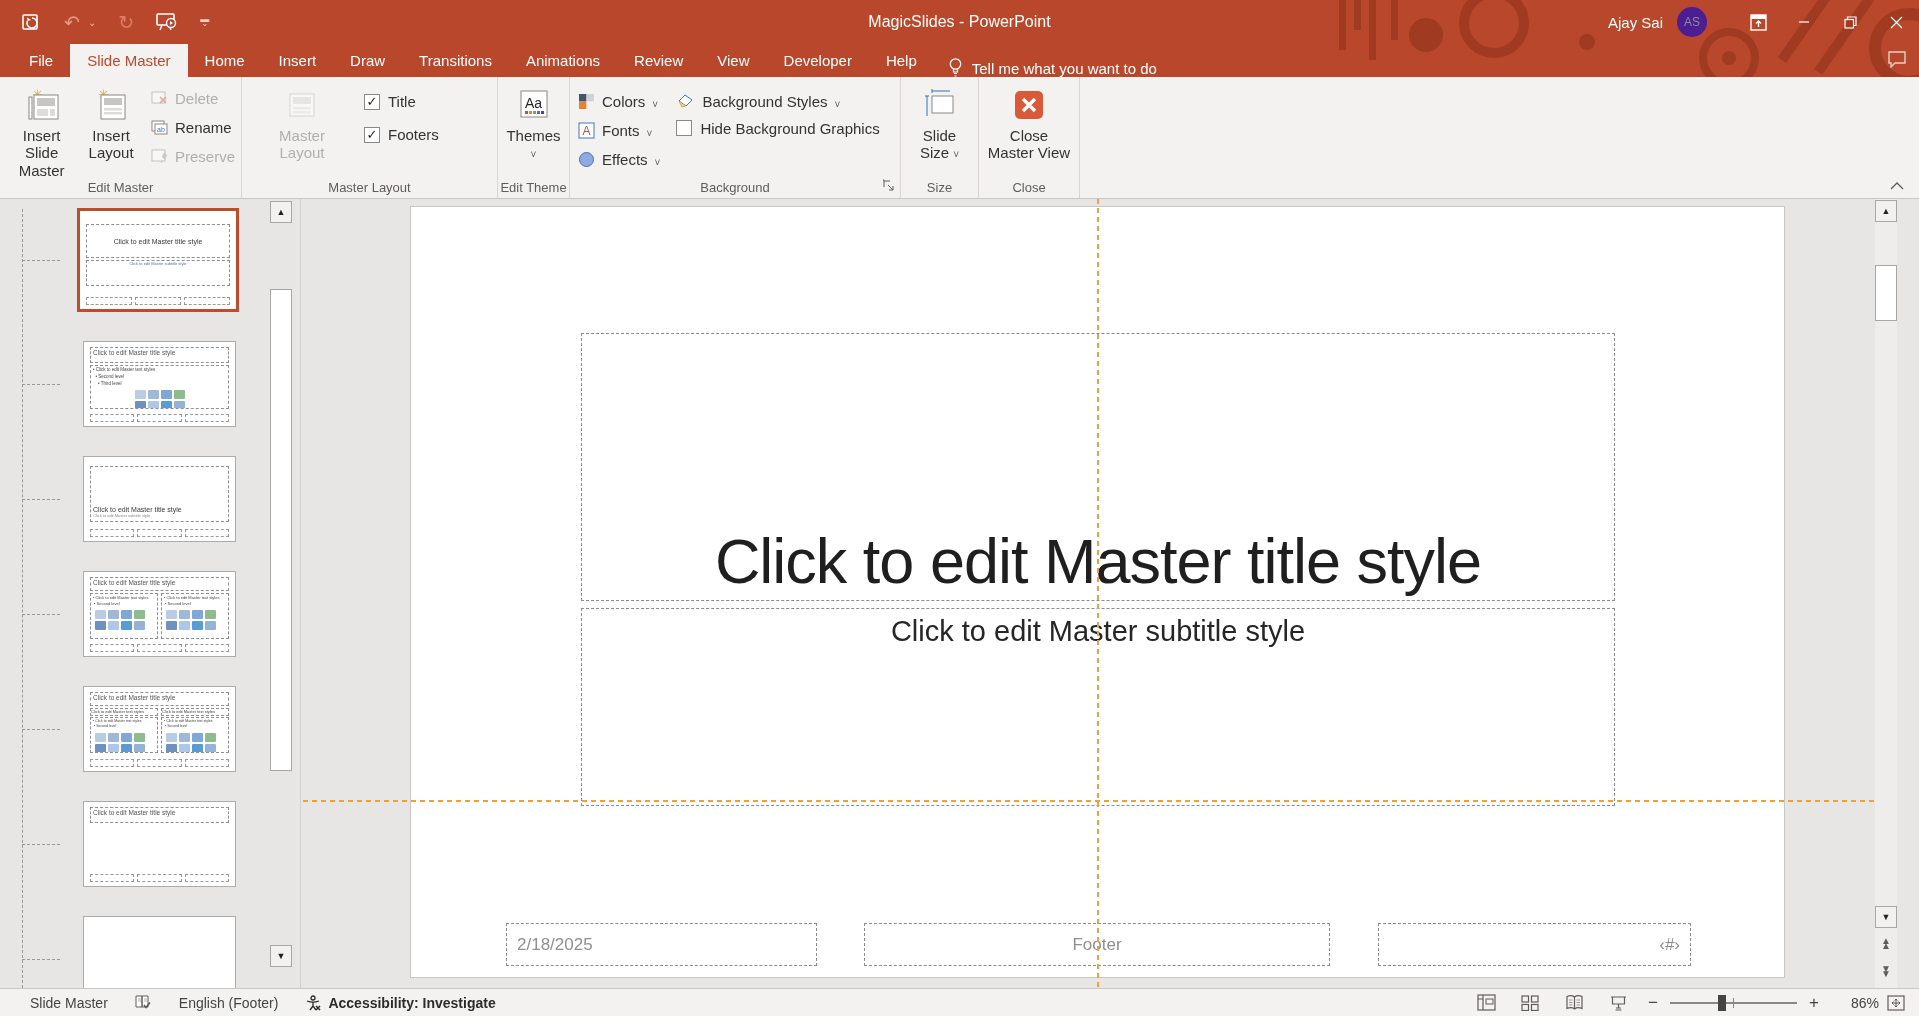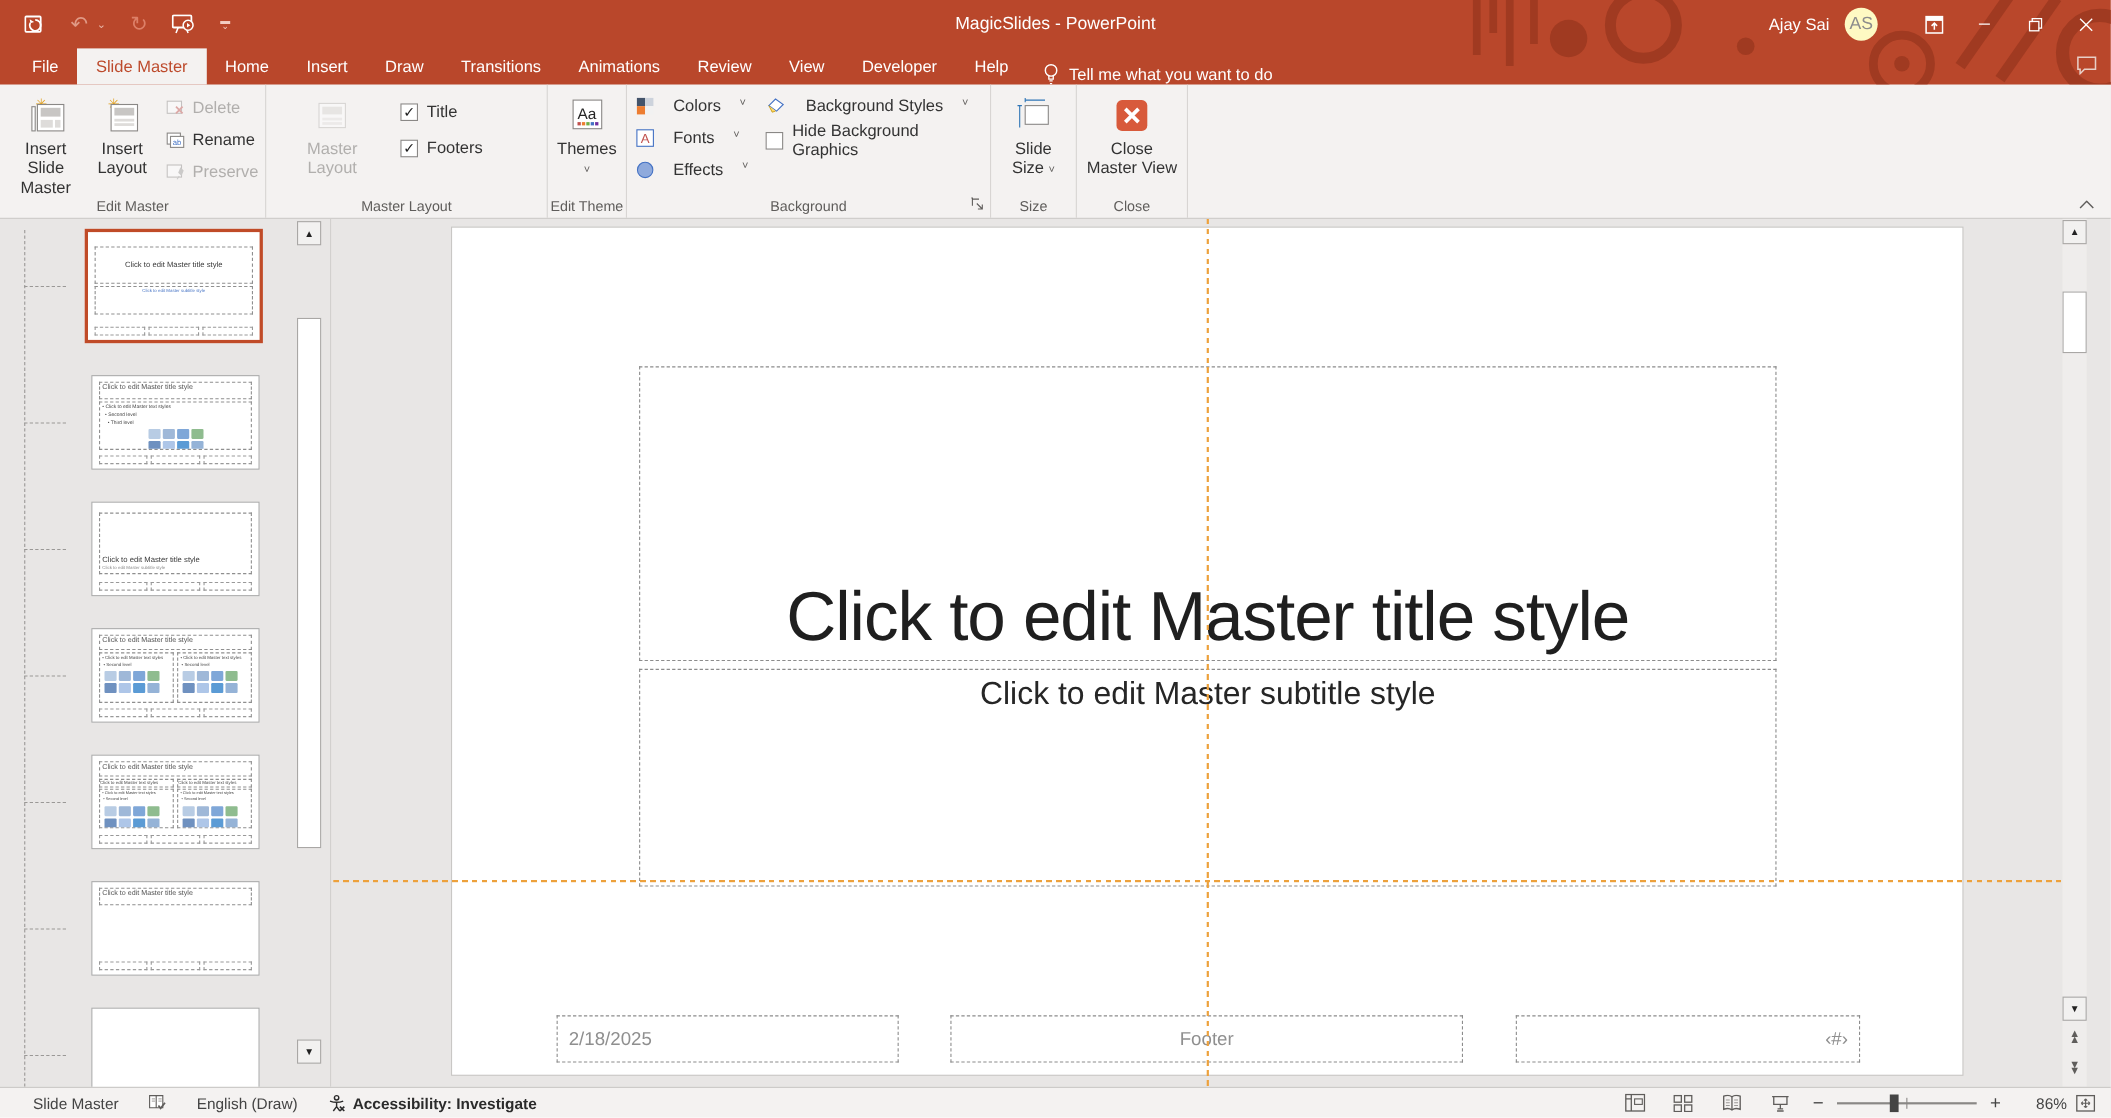--- a/index.html
+++ b/index.html
@@ -16,21 +16,21 @@
   .deco .ring{border-radius:50%;background:transparent;border:10px solid #a03a21;}
   .titlebar{position:absolute;left:0;top:0;width:100%;height:44px;display:flex;align-items:center;color:#fff;}
   .qat{display:flex;align-items:center;gap:22px;padding-left:22px;z-index:2;}
   .qicon{font-size:19px;line-height:1;color:#fff;}
   .qicon.faded{color:#e09a86;}
   .qat .dd{font-size:10px;color:#e7b5a7;margin-left:-14px;}
   .qat-custom{display:flex;flex-direction:column;align-items:center;font-size:9px;color:#f3cdc2;line-height:.6;}
   .title-center{position:absolute;left:0;right:0;top:0;height:44px;display:flex;align-items:center;justify-content:center;font-size:16px;color:#fff;z-index:1;}
   .tb-right{position:absolute;right:0;top:0;height:44px;display:flex;align-items:center;z-index:2;}
   .username{font-size:15px;color:#fff;margin-right:14px;}
-  .avatar{width:30px;height:30px;border-radius:50%;background:#fef9c3;color:#8c8c8c;font-size:16px;display:flex;align-items:center;justify-content:center;margin-right:28px;}
+  .avatar{width:30px;height:30px;border-radius:50%;background:#4c1d95;color:#8c8c8c;font-size:12px;display:flex;align-items:center;justify-content:center;margin-right:28px;}
   .winbtn{width:46px;height:44px;display:flex;align-items:center;justify-content:center;color:#fff;}
   .ribopts svg,.winbtn svg{display:block;}
   
   .tabrow{position:absolute;left:0;top:44px;height:33px;display:flex;align-items:stretch;z-index:2;padding-left:12px;}
   .tab{display:flex;align-items:center;padding:0 17px;font-size:15px;color:#fff;cursor:default;white-space:nowrap;}
   .tab.active{background:#f4f2f1;color:#bd4a2c;}
   .tellme{display:flex;align-items:flex-end;gap:9px;color:#fff;font-size:15px;padding:0 14px;}
   .bulb{width:15px;height:20px;}
   .comment-glyph{position:absolute;right:12px;top:50px;z-index:3;}
 
@@ -46,21 +46,21 @@
   .chev{font-size:10px;color:#5f5d5b;}
   .smallcol{display:flex;flex-direction:column;gap:6px;padding:4px 6px;}
   .smallbtn{display:flex;align-items:center;gap:6px;font-size:15px;color:#333;height:23px;}
   .smallbtn.disabled{color:#b1afad;}
   .smallbtn.disabled .sicon{opacity:.45;}
   .sicon{width:18px;height:16px;position:relative;flex:0 0 18px;}
   .cbcol{display:flex;flex-direction:column;gap:16px;padding:10px 8px 0 10px;}
   .cbrow{display:flex;align-items:center;gap:8px;font-size:15px;color:#333;}
   .cbbox{width:16px;height:16px;background:#fff;border:1px solid #8a8886;display:flex;align-items:center;justify-content:center;font-size:13px;color:#1f1f1f;}
   .ddcol{display:flex;flex-direction:column;gap:7px;padding:5px 4px 0 8px;}
-  .ddrow{display:flex;align-items:flex-start;gap:17px;font-size:15px;color:#333;height:22px;white-space:nowrap;}
+  .ddrow{display:flex;align-items:flex-end;gap:7px;font-size:15px;color:#333;height:22px;white-space:nowrap;}
   .dlauncher{position:absolute;right:4px;bottom:5px;width:15px;height:15px;}
   .ribbon-collapse{position:absolute;right:10px;bottom:4px;width:24px;height:16px;color:#5f5d5b;display:flex;align-items:center;justify-content:center;}
 
   
   .work{position:absolute;left:0;top:199px;width:1919px;height:789px;}
   .thumbpanel{position:absolute;left:0;top:0;width:300px;height:789px;background:#e8e6e5;}
   .hline{position:absolute;left:22px;top:10px;bottom:0;width:0;border-left:1px dashed #9a9896;}
   .thumbs{position:absolute;left:0;top:9px;width:270px;display:flex;flex-direction:column;align-items:flex-start;gap:29px;}
   .trow{position:relative;padding-left:83px;}
   .tstub{position:absolute;left:22px;top:50%;width:38px;border-top:1px dashed #9a9896;}
@@ -613,21 +613,21 @@
   <div class="statusbar">
     <div class="sb-left">
       <span>Slide Master</span>
       <span>
         <svg width="19" height="17" viewBox="0 0 19 17">
             <path d="M2 2h6v11H2zM8 2h6v11H8z" fill="#fff" stroke="#5f5d5b"></path>
             <path d="M4 5h3M4 7h3M10 5h3M10 7h3" stroke="#b1afad"></path>
             <path d="M10 11l2 2.5 4-5" stroke="#5f5d5b" stroke-width="1.6" fill="none"></path>
           </svg>
       </span>
-      <span>English (Draw)</span>
+      <span>English (Footer)</span>
       <span class="sb-acc">
         <span>
           <svg width="18" height="18" viewBox="0 0 18 18">
               <circle cx="9" cy="4" r="2" fill="none" stroke="#2b2b2b" stroke-width="1.3"></circle>
               <path d="M3 7c4 1.5 8 1.5 12 0M9 8v4M9 12l-3 4M9 12l3 4" fill="none" stroke="#2b2b2b" stroke-width="1.3"></path>
               <path d="M12 12l4 4M16 12l-4 4" stroke="#2b2b2b" stroke-width="1.5"></path>
             </svg>
         </span>
         <span>Accessibility: Investigate</span>
       </span>

